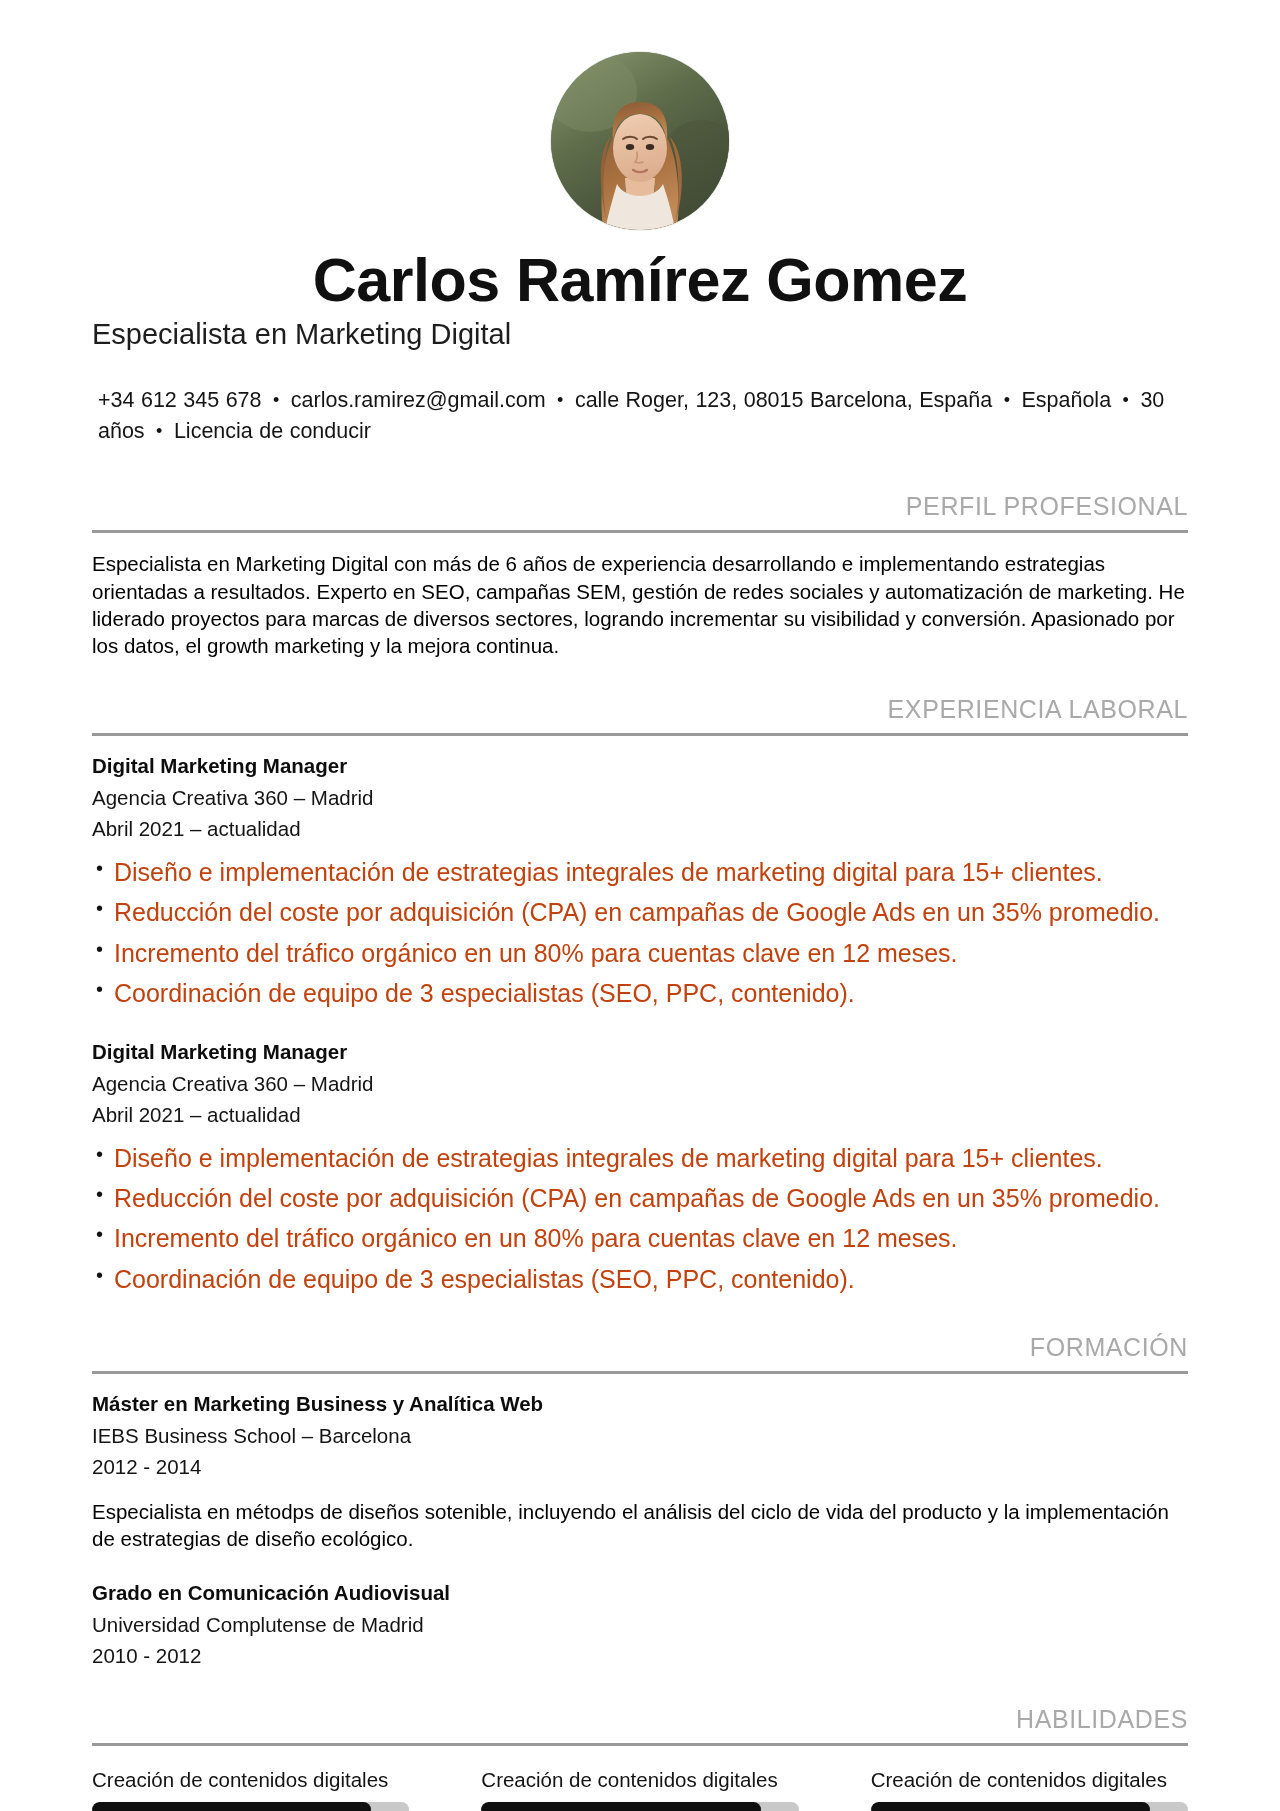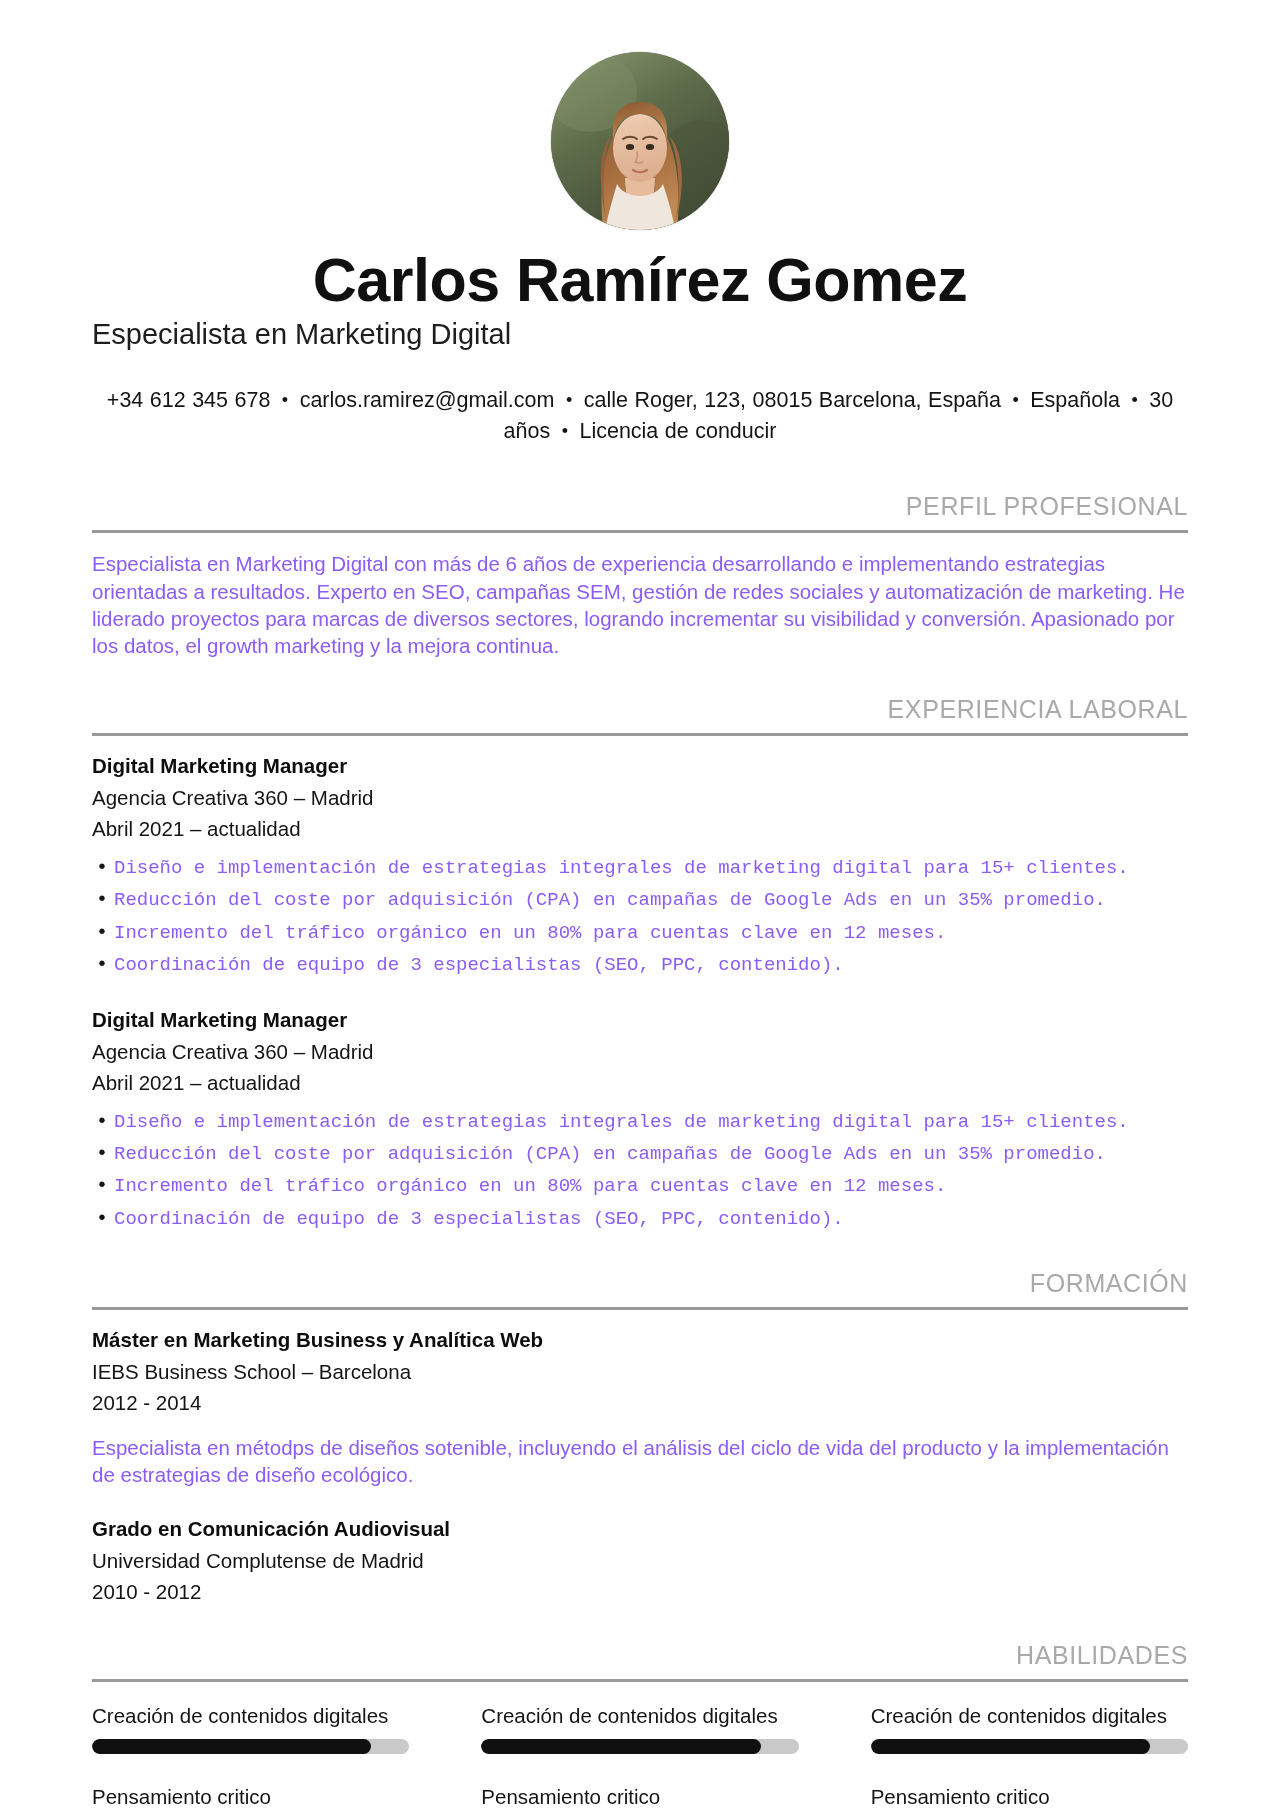--- a/index.html
+++ b/index.html
@@ -46,21 +46,21 @@
   }
   .job-title {
     text-align: left;
     font-size: 29px;
     font-weight: 400;
     line-height: 1.15;
     margin: 0 0 34px 0;
     color: #1d1d1d;
   }
   .contact-line {
-    text-align: center;
+    text-align: left;
     font-size: 21.5px;
     line-height: 1.42;
     color: #141414;
     margin: 0 0 46px 0;
     padding: 0 6px;
     word-spacing: 0.5px;
   }
   .contact-line .sep { margin: 0 5px; font-size: 18px; vertical-align: 1px; }
 
   
@@ -77,21 +77,21 @@
     height: 3px;
     background: #9a9a9a;
     width: 100%;
     margin: 0 0 17px 0;
   }
 
   
   .body-text {
     font-size: 20.5px;
     line-height: 1.33;
-    color: #8b5cf6;
+    color: #000000;
     margin: 0 0 6px 0;
     text-align: left;
   }
 
   .entry { margin-bottom: 4px; }
   .entry-title {
     font-size: 20.5px;
     font-weight: 700;
     color: #0d0d0d;
     margin: 0 0 4px 0;
@@ -103,27 +103,26 @@
     color: #141414;
     margin: 0 0 4px 0;
     line-height: 1.32;
   }
   .bullets {
     list-style: none;
     margin: 14px 0 0 0;
     padding: 0;
   }
   .bullets li {
-    font-size: 19px;
+    font-size: 25px;
     line-height: 1.33;
-    color: #8b5cf6;
+    color: #c2410c;
     padding-left: 22px;
     position: relative;
     margin-bottom: 7px;
-    font-family: Liberation Mono, monospace;
   }
   .bullets li::before {
     content: "\2022";
     position: absolute;
     left: 4px;
     top: -1px;
     font-size: 20px;
     color: #141414;
   }
   .spacer-lg { height: 30px; }

